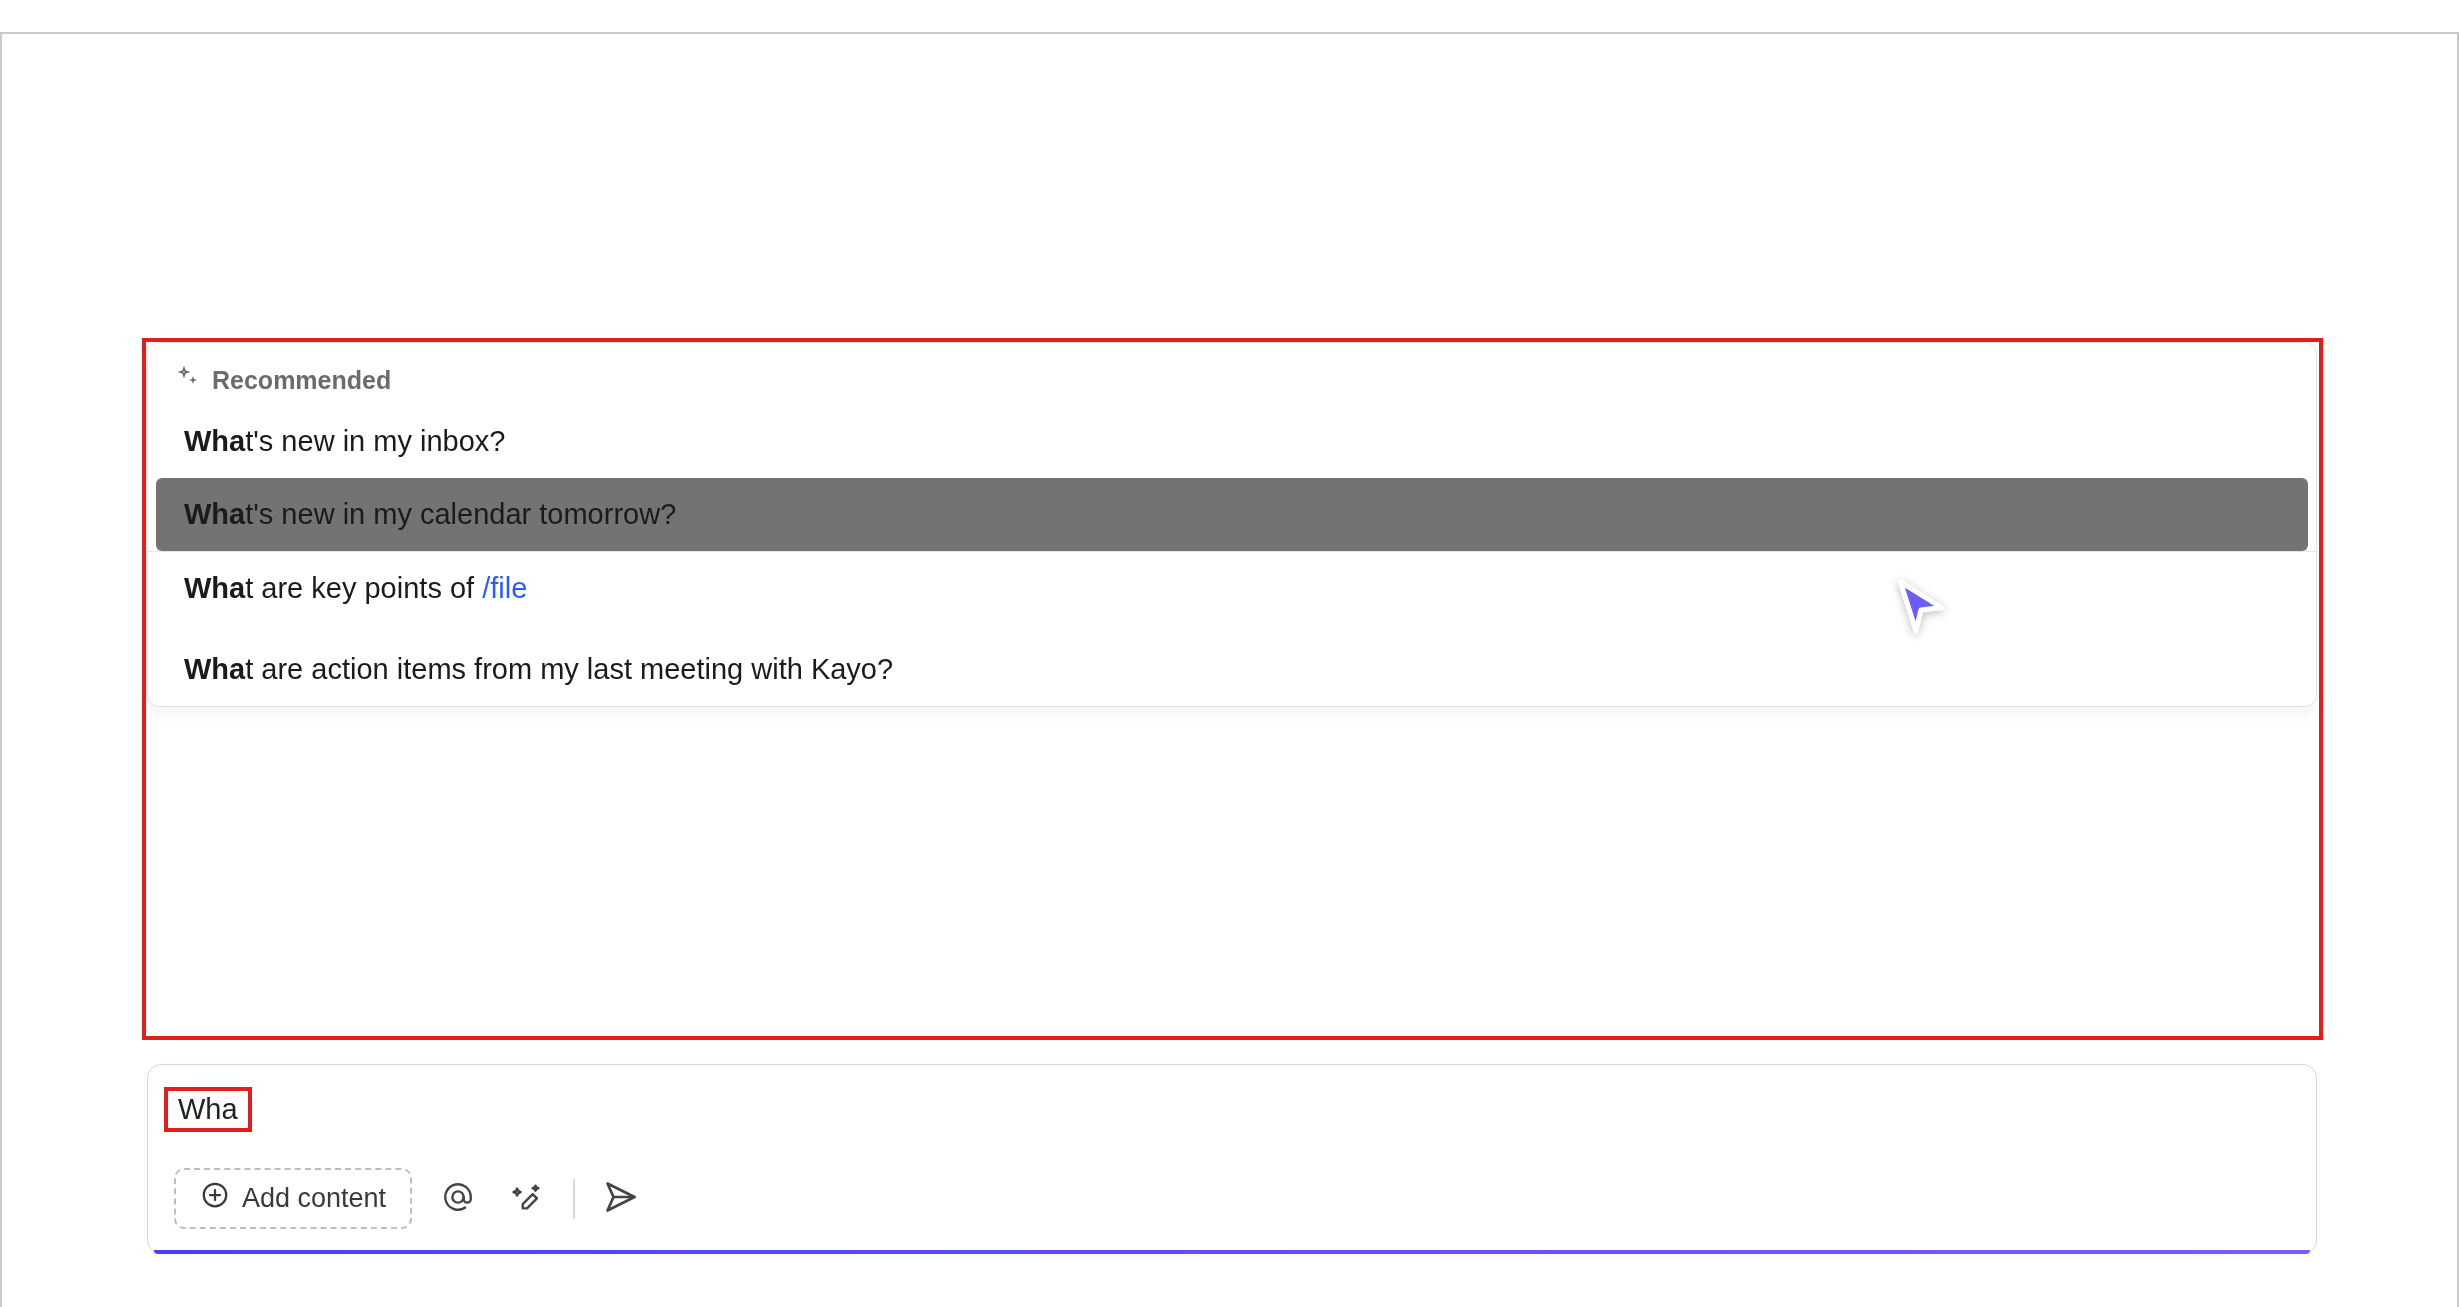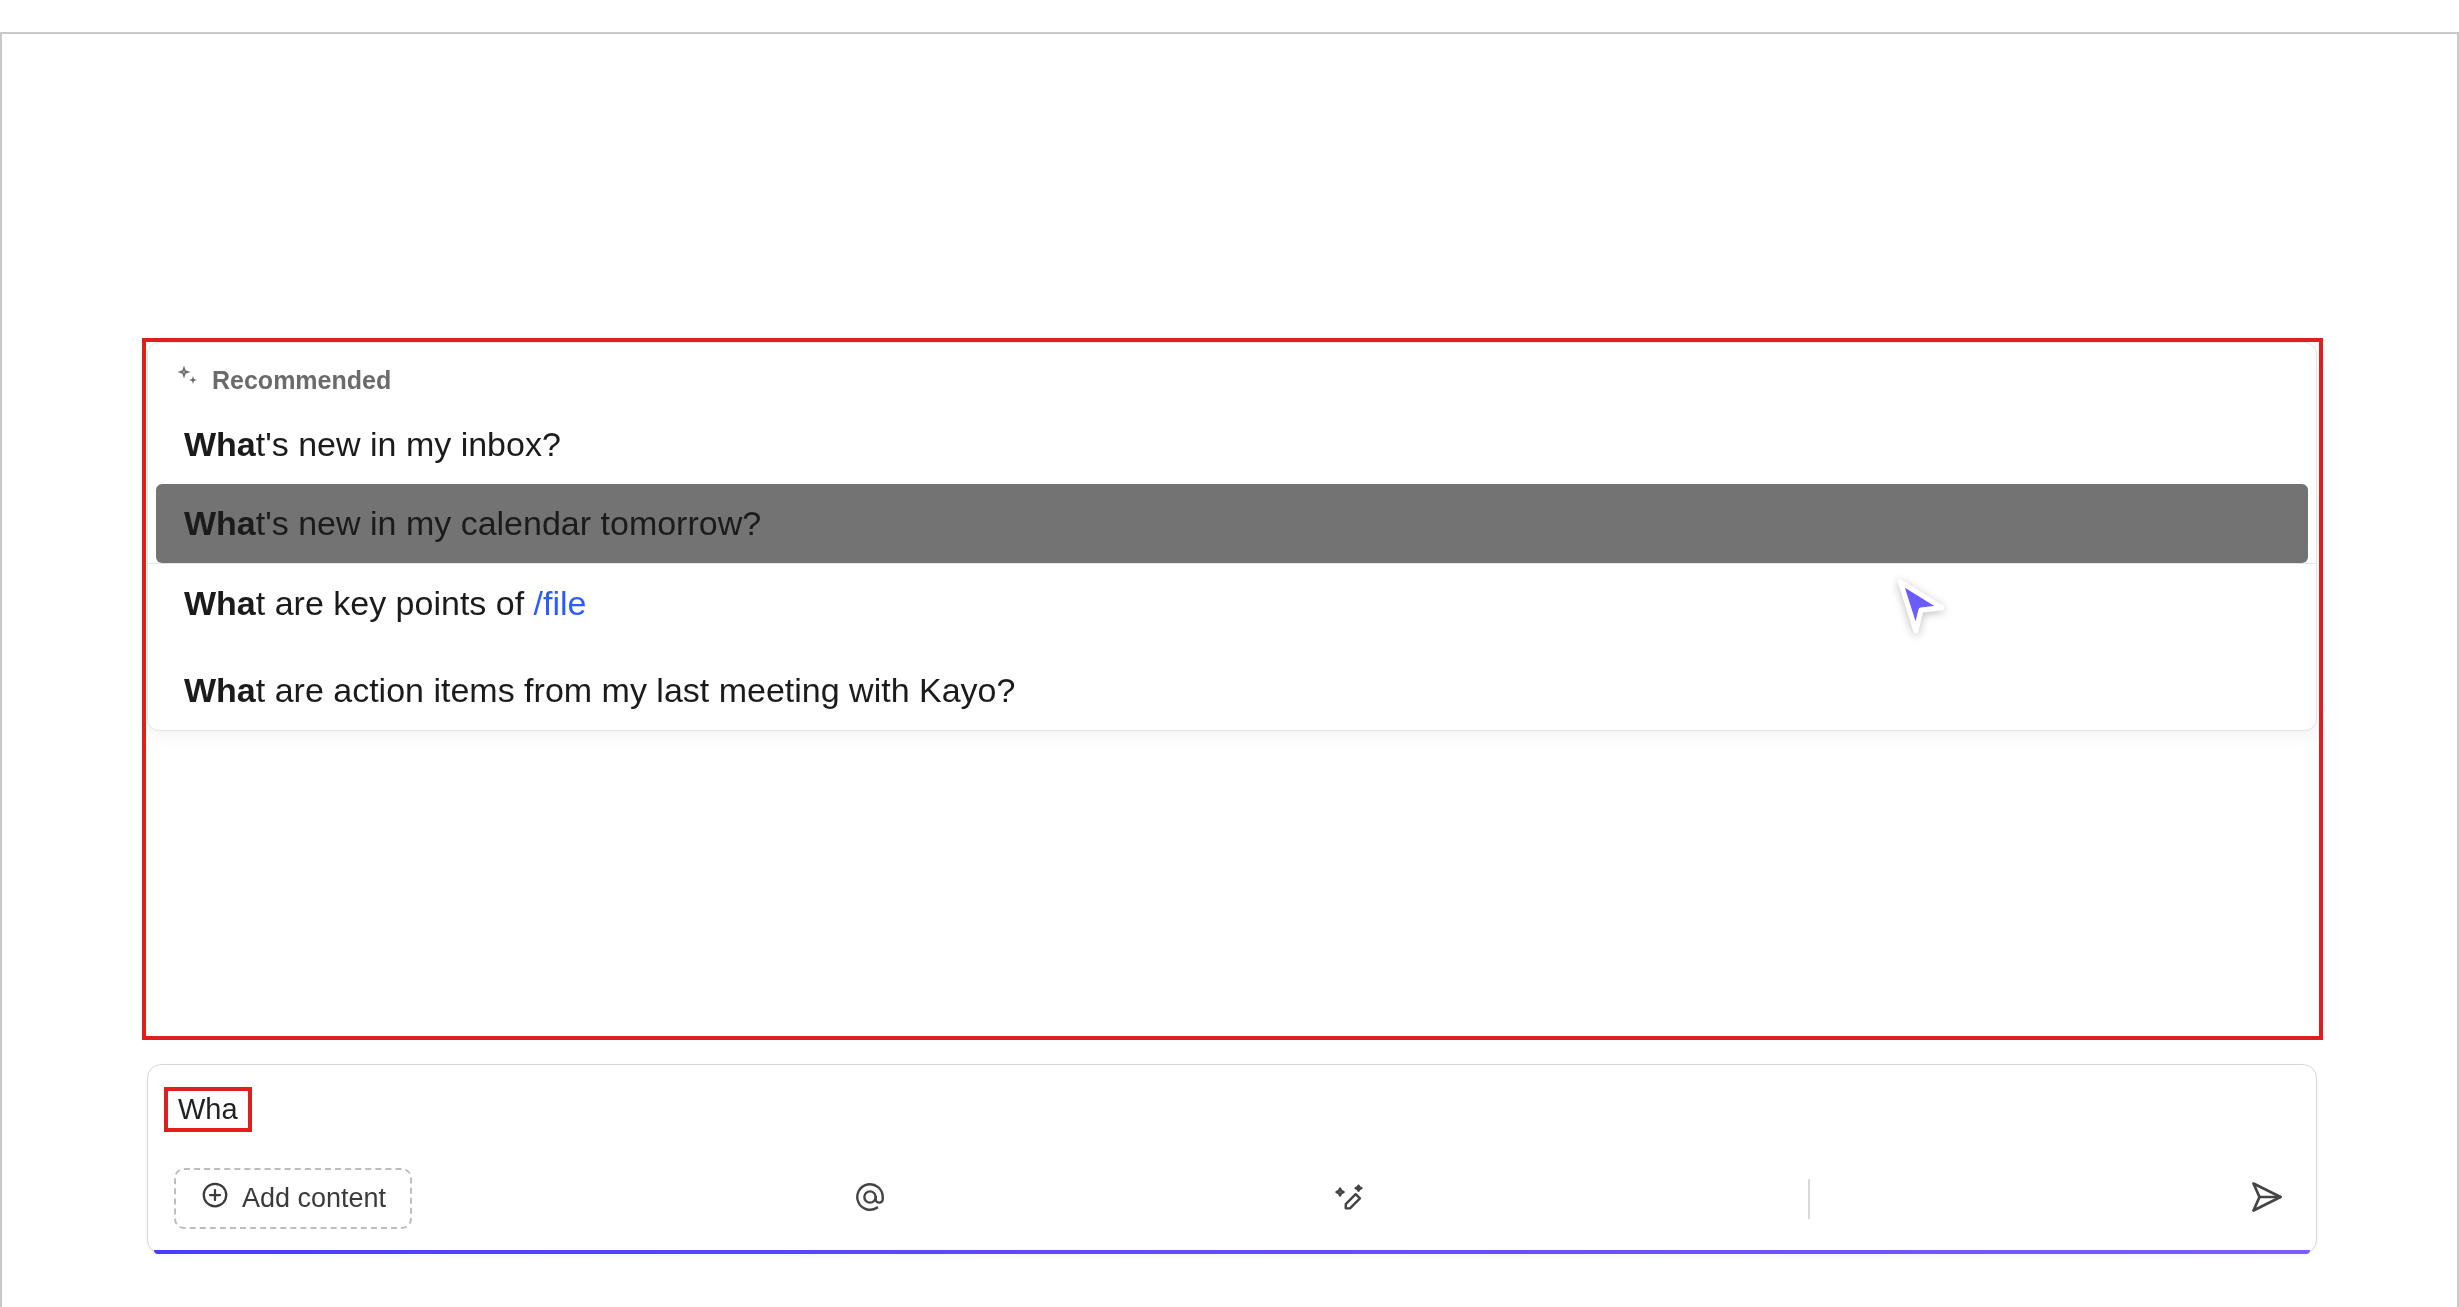--- a/index.html
+++ b/index.html
@@ -49,21 +49,21 @@
     font-size: 25px;
     font-weight: 600;
   }
   .section-divider {
     border: none;
     border-top: 1px solid #e5e5e5;
     margin: 0;
   }
   .suggestion-item {
     padding: 20px 28px 20px 28px;
-    font-size: 34px;
+    font-size: 29px;
     color: #1b1b1b;
     cursor: pointer;
     margin: 0 8px;
     border-radius: 6px;
     position: relative;
   }
   .suggestion-item.hovered {
     background: #737373;
   }
   .suggestion-item .bold { font-weight: 700; }
@@ -102,21 +102,21 @@
     font-family: inherit;
   }
   .typed-box {
     display: inline-block;
     border: 4px solid #e01e1e;
     padding: 2px 10px;
     margin-left: -10px;
   }
   .toolbar {
     display: flex;
-    justify-content: space-between;
+    justify-content: flex-start;
     align-items: center;
     gap: 23px;
     padding: 30px 26px 24px 26px;
   }
   .add-content-btn {
     display: inline-flex;
     align-items: center;
     gap: 12px;
     border: 2px dashed #bdbdbd;
     border-radius: 10px;

